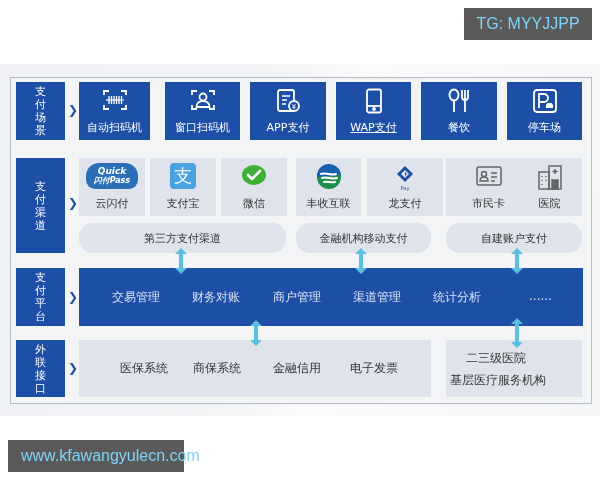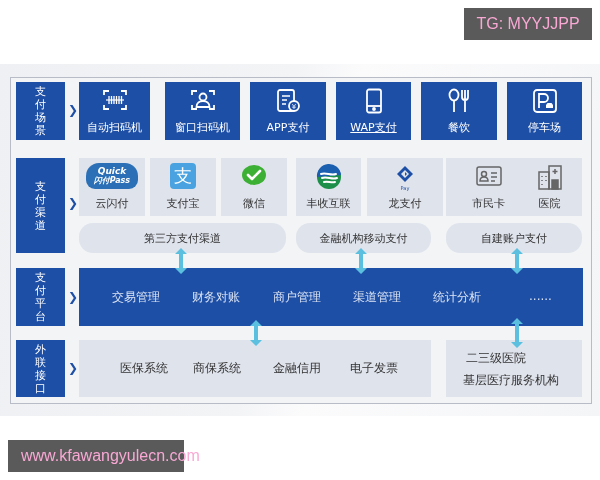--- a/index.html
+++ b/index.html
@@ -1,19 +1,19 @@
 <!DOCTYPE html>
 <html><head>
 <meta charset="utf-8">
 <style>
   * { box-sizing: border-box; margin: 0; padding: 0; }
   html, body { width: 600px; height: 480px; overflow: hidden; background: #ffffff; }
   body { position: relative; font-family: "DejaVu Sans", "Liberation Sans", sans-serif; }
 
-  .wm { position: absolute; background: #5a5a5a; color: #f9a8d4; font-family: "Liberation Sans", sans-serif; }
+  .wm { position: absolute; background: #5a5a5a; color: #7dd3fc; font-family: "Liberation Sans", sans-serif; }
   .wm-top { left: 404px; top: 8px; width: 112px; height: 32px; font-size: 16px; line-height: 32px; text-align: center; left: 464px; width: 128px; }
   .wm-bot { left: 8px; top: 440px; width: 176px; height: 32px; font-size: 16px; line-height: 32px; padding-left: 13px; }
 
   .bgshade { position: absolute; left: 0; top: 64px; width: 600px; height: 352px; background: linear-gradient(100deg, #eef0f3 0%, #f3f4f6 45%, #fbfbfc 55%, #f4f5f7 100%); }
 
   .frame { position: absolute; left: 10px; top: 77px; width: 582px; height: 327px; border: 1px solid #b8bcc6; background: #f3f4f6; }
 
   .lbl { position: absolute; left: 16px; width: 49px; background: #1e4fa6; color: #ffffff; font-size: 11px; line-height: 13px; display: flex; flex-direction: column; align-items: center; justify-content: center; text-align: center; }
   .lbl span { display: block; }
   .chev { position: absolute; left: 68px; width: 6px; color: #1e4fa6; font-weight: bold; font-size: 12px; }
@@ -198,21 +198,21 @@
 <div class="chev" style="top:361px;">❯</div>
 
 <div class="ext" style="left:79px;width:352px;">
   <span style="left:26px;top:20px;margin-left:15px;">医保系统</span>
   <span style="left:114px;top:20px;">商保系统</span>
   <span style="left:194px;top:20px;">金融信用</span>
   <span style="left:271px;top:20px;">电子发票</span>
 </div>
 <div class="ext" style="left:446px;width:136px;">
   <span style="left:20px;top:10px;">二三级医院</span>
-  <span style="left:17px;top:32px;">基层医疗服务机构</span>
+  <span style="left:4px;top:32px;">基层医疗服务机构</span>
 </div>
 
 <svg class="arrow" style="left:174px;top:248px;height:26px;" width="14" height="26" viewBox="0 0 14 26">
   <path d="M7 0l6 6H9v14h4l-6 6-6-6h4V6H1z" fill="#5bc0e0"></path>
 </svg>
 <svg class="arrow" style="left:354px;top:248px;height:26px;" width="14" height="26" viewBox="0 0 14 26">
   <path d="M7 0l6 6H9v14h4l-6 6-6-6h4V6H1z" fill="#5bc0e0"></path>
 </svg>
 <svg class="arrow" style="left:510px;top:248px;height:26px;" width="14" height="26" viewBox="0 0 14 26">
   <path d="M7 0l6 6H9v14h4l-6 6-6-6h4V6H1z" fill="#5bc0e0"></path>

